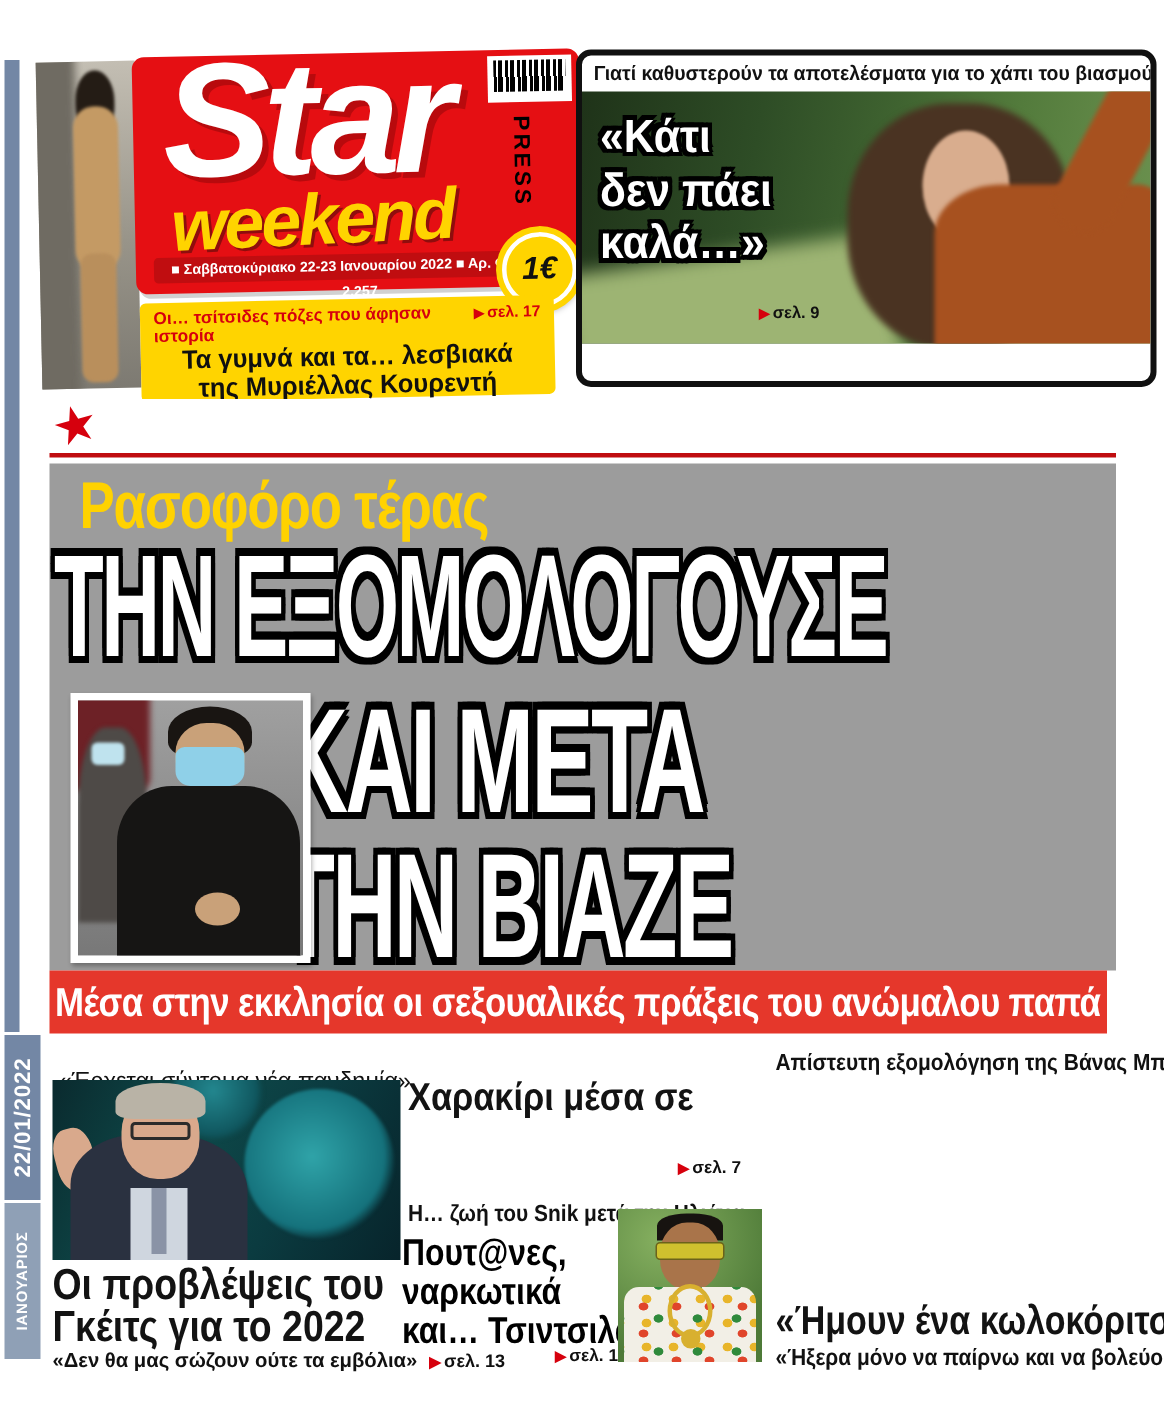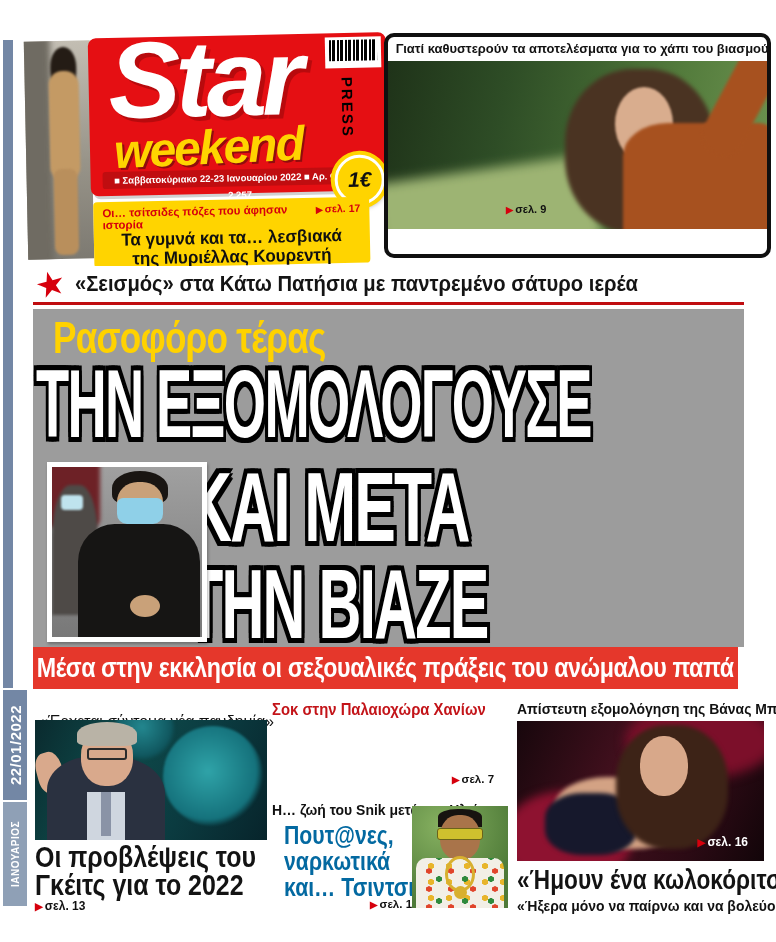--- a/index.html
+++ b/index.html
@@ -104,21 +104,21 @@
   .c1-photo .glasses { position:absolute; left:52px; top:28px; width:40px; height:12px; border:2px solid #2b2b2b; border-radius:3px; }
   .c1-photo .hand { position:absolute; left:2px; top:32px; width:26px; height:42px; background:#d9a98c; border-radius:40%; transform:rotate(-15deg); }
   .c1-h { left:35px; font-size:29px; font-weight:bold; color:#131313; line-height:1; }
   .c1-sub { left:35px; top:899px; display:flex; gap:8px; align-items:baseline; font-size:13.5px; font-weight:bold; color:#111; }
   .c1-sub .ref { font-size:12px; }
 
   .c2-kicker { left:272px; top:700px; font-size:16.5px; font-weight:bold; color:#c31419; }
   .c2-h { left:272px; font-size:26px; font-weight:bold; color:#131313; line-height:1; }
   .c2-page1 { left:452px; top:773px; font-size:11.5px; }
   .c2-kicker2 { left:272px; top:801px; font-size:15.5px; font-weight:bold; color:#111; }
-  .c2-h2 { left:284px; font-size:25px; font-weight:bold; color:#0369a1; line-height:1; }
+  .c2-h2 { left:268px; font-size:25px; font-weight:bold; color:#000000; line-height:1; }
   .c2-page2 { left:370px; top:898px; font-size:11.5px; }
   .snik { left:412px; top:806px; width:96px; height:102px; background:radial-gradient(circle at 30% 20%,#86b060,#4e7a38 75%); overflow:hidden; }
   .snik .hair { position:absolute; left:26px; top:3px; width:44px; height:18px; background:#171310; border-radius:45% 45% 0 0; }
   .snik .face { position:absolute; left:28px; top:9px; width:40px; height:45px; background:#a9744a; border-radius:45%; }
   .snik .shades { position:absolute; left:25px; top:22px; width:46px; height:12px; background:#cfc12e; border:1px solid #6b631a; border-radius:3px; }
   .snik .shirt { position:absolute; left:4px; top:52px; width:88px; height:50px; background:#f2efe6; border-radius:10px 10px 0 0;
     background-image:radial-gradient(#e0452b 3px,transparent 3.5px),radial-gradient(#2f8a3c 3px,transparent 3.5px),radial-gradient(#e8b52a 3px,transparent 3.5px);
     background-size:22px 18px,26px 22px,18px 16px; background-position:2px 4px,10px 10px,6px 0; }
   .snik .chain { position:absolute; left:33px; top:50px; width:30px; height:36px; border:3px solid #d8b02f; border-radius:50%; }
   .snik .medal { position:absolute; left:42px; top:80px; width:13px; height:13px; background:#d8b02f; border-radius:50%; }
@@ -178,27 +178,31 @@
   </div>
 
   <div class="abs tr-box">
     <div class="tr-kicker"><span class="scxc" style="transform:scaleX(.96)">Γιατί καθυστερούν τα αποτελέσματα για το χάπι του βιασμού</span></div>
     <div class="tr-photo">
       <div class="path"></div>
       <div class="hair"></div>
       <div class="face"></div>
       <div class="sweater"></div>
       <div class="arm"></div>
+      <div class="tr-headline ol3">
+        <div><span class="scx" style="transform:scaleX(.92)">«Κάτι</span></div>
+        <div><span class="scx" style="transform:scaleX(.92)">δεν πάει</span></div>
+        <div><span class="scx" style="transform:scaleX(.92)">καλά…»</span></div>
+      </div>
       <div class="tr-pageref ref"><span class="arr">▶</span><span>σελ. 9</span></div>
     </div>
   </div>
 
   <div class="abs strap">
     <span class="star-ic">★</span>
-    <span class="txt"><span class="scx" style="transform:scaleX(.94)">«Σεισμός» στα Κάτω Πατήσια με παντρεμένο σάτυρο ιερέα</span></span>
   </div>
 
   <div class="abs main-block">
     <div class="main-kicker"><span class="scx" style="transform:scaleX(.8)">Ρασοφόρο τέρας</span></div>
     <div class="hl hl1 ol5"><span class="scx" style="transform:scaleX(.56)">ΤΗΝ ΕΞΟΜΟΛΟΓΟΥΣΕ</span></div>
     <div class="hl hl2 ol5"><span class="scx" style="transform:scaleX(.63)">ΚΑΙ ΜΕΤΑ</span></div>
     <div class="hl hl3 ol5"><span class="scx" style="transform:scaleX(.6)">ΤΗΝ ΒΙΑΖΕ</span></div>
     <div class="inset">
       <div class="maroon"></div>
       <div class="man2"></div>
@@ -223,45 +227,37 @@
     <div class="suit"></div>
     <div class="shirt"></div>
     <div class="tie"></div>
     <div class="face"></div>
     <div class="hairg"></div>
     <div class="glasses"></div>
   </div>
   <div class="abs c1-h" style="top:843px;"><span class="scx" style="transform:scaleX(.86)">Οι προβλέψεις του</span></div>
   <div class="abs c1-h" style="top:871px;"><span class="scx" style="transform:scaleX(.86)">Γκέιτς για το 2022</span></div>
   <div class="abs c1-sub">
+    <span>«Δεν θα μας σώζουν ούτε τα εμβόλια»</span>
     <span class="ref"><span class="arr">▶</span><span>σελ. 13</span></span>
   </div>
 
-  <div class="abs c2-kicker"><span class="scx" style="transform:scaleX(.9)">Σοκ στην Παλαιοχώρα Χανίων</span></div>
+  <div class="abs c2-h" style="top:718px;"><span class="scx" style="transform:scaleX(.88)">Χαρακίρι μέσα σε</span></div>
   <div class="abs c2-page1 ref"><span class="arr">▶</span><span>σελ. 7</span></div>
   <div class="abs c2-kicker2"><span class="scx" style="transform:scaleX(.9)">Η… ζωή του Snik μετά την Ηλιάνα</span></div>
   <div class="abs c2-h2" style="top:823px;"><span class="scx" style="transform:scaleX(.85)">Πουτ@νες,</span></div>
   <div class="abs c2-h2" style="top:849px;"><span class="scx" style="transform:scaleX(.85)">ναρκωτικά</span></div>
   <div class="abs c2-h2" style="top:875px;"><span class="scx" style="transform:scaleX(.85)">και… Τσιντσιλά</span></div>
   <div class="abs c2-page2 ref"><span class="arr">▶</span><span>σελ. 17</span></div>
   <div class="abs snik">
     <div class="hair"></div>
     <div class="face"></div>
     <div class="shades"></div>
     <div class="shirt"></div>
     <div class="chain"></div>
     <div class="medal"></div>
   </div>
 
   <div class="abs c3-kicker"><span class="scx" style="transform:scaleX(.9)">Απίστευτη εξομολόγηση της Βάνας Μπάρμπα</span></div>
-  <div class="abs c3-photo">
-    <div class="couch1"></div>
-    <div class="couch2"></div>
-    <div class="body"></div>
-    <div class="lingerie"></div>
-    <div class="hair"></div>
-    <div class="face"></div>
-    <div class="c3-pageref ref onphoto"><span class="arr">▶</span><span>σελ. 16</span></div>
-  </div>
   <div class="abs c3-h"><span class="scx" style="transform:scaleX(.84)">«Ήμουν ένα κωλοκόριτσο»</span></div>
   <div class="abs c3-sub"><span class="scx" style="transform:scaleX(.9)">«Ήξερα μόνο να παίρνω και να βολεύομαι»</span></div>
 
 </div>
 
 </body></html>

